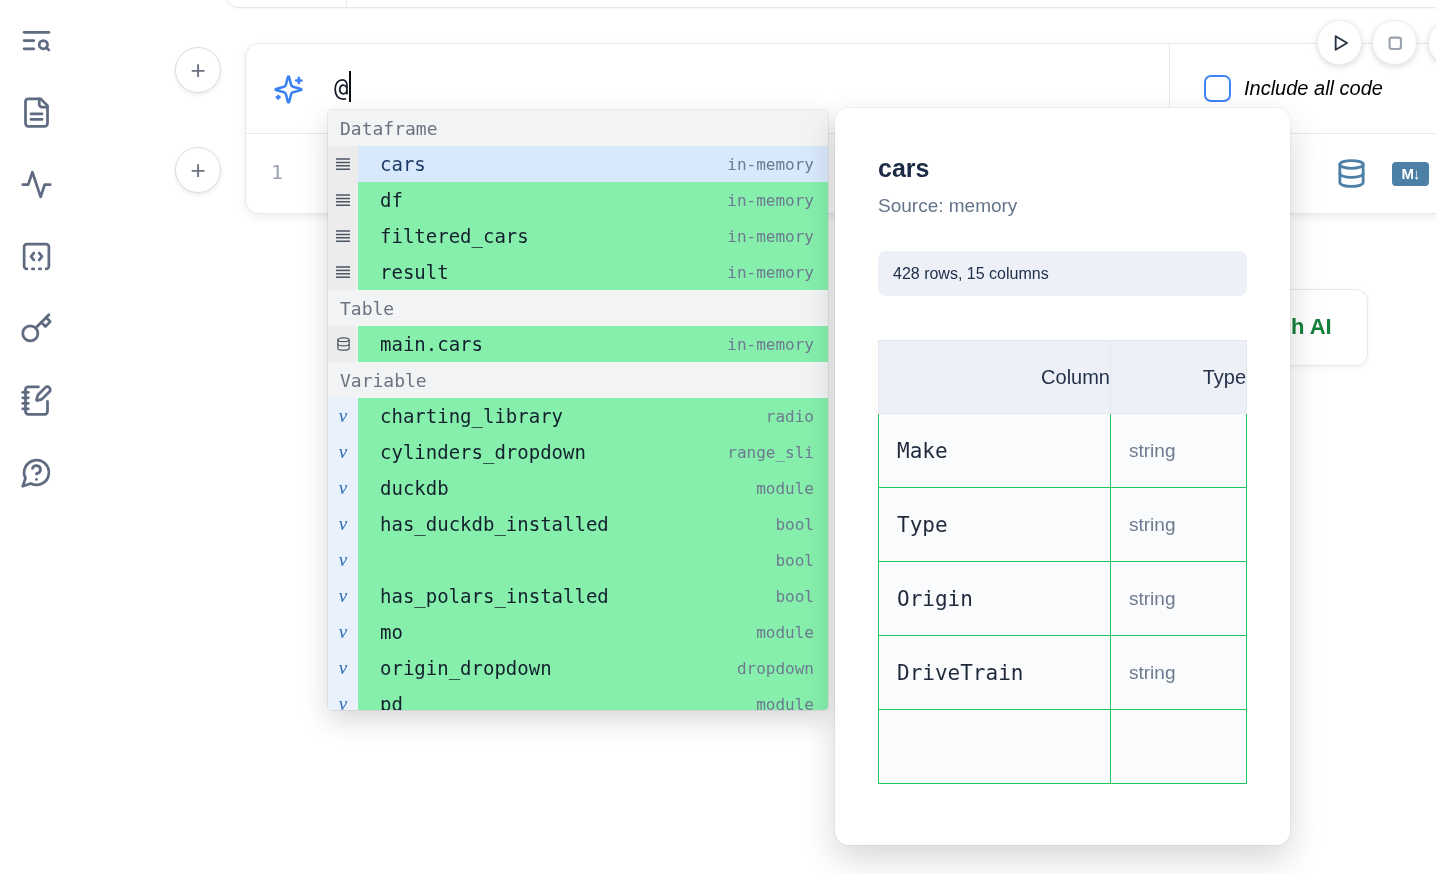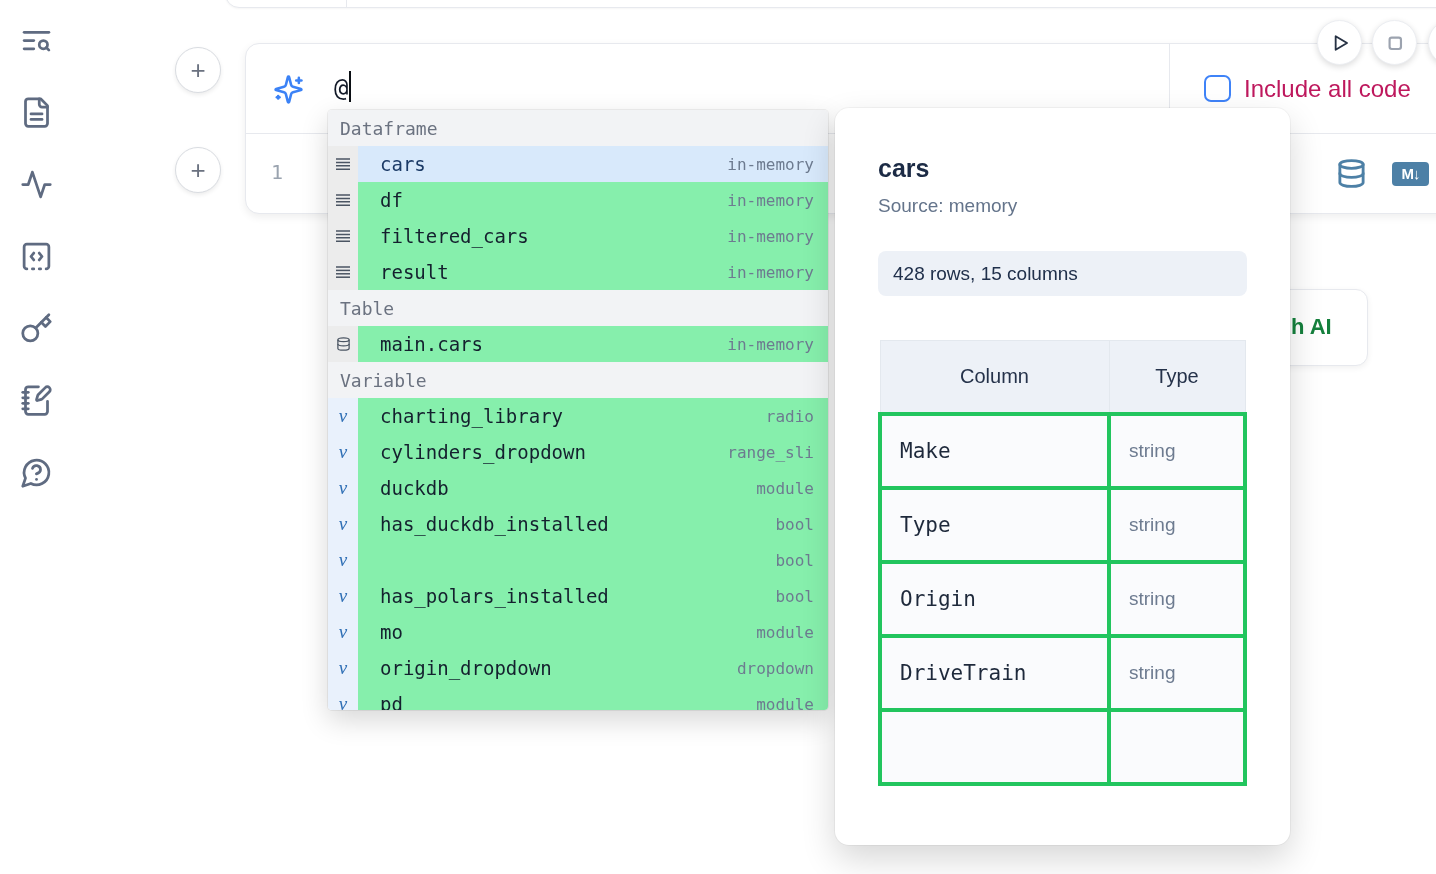--- a/index.html
+++ b/index.html
@@ -28,21 +28,21 @@
   
   .cell-card{ position:absolute; left:245px; top:43px; width:1211px; height:171px; background:#fff;
               border:1px solid #e7e9ee; border-radius:14px; box-shadow:0 3px 8px rgba(0,0,0,.07); z-index:2;}
   .prompt-row{ position:relative; height:90px; display:flex; align-items:center; border-bottom:1px solid #e7e9ee;}
   .sparkle{ position:absolute; left:27px; top:30px; width:31px; height:31px; }
   .prompt-text{ position:absolute; left:88px; top:27px; font-size:24px; color:#111827; }
   .caret{ display:inline-block; width:2px; height:31px; background:#0b0f14; vertical-align:-6px; margin-left:1px; }
   .prompt-vdiv{ position:absolute; left:923px; top:0; height:89px; width:1px; background:#e7e9ee; }
   .include-zone{ position:absolute; left:958px; top:0; height:89px; display:flex; align-items:center; gap:13px; }
   .checkbox{ width:27px; height:27px; border:2px solid #3f83f8; border-radius:7px; background:#fff; cursor:pointer; }
-  .include-label{ font-size:24px; color:#be185d; }
+  .include-label{ font-size:20px; color:#000000;font-style:italic; }
   .code-row{ position:relative; height:79px; }
   .line-number{ position:absolute; left:25px; top:26px; font-size:20px; color:#9aa3af; }
   .code-icons{ position:absolute; left:1090px; top:24px; display:flex; align-items:center; gap:25px; }
   .db-icon-big{ width:31px; height:31px; color:#4d80a6; cursor:pointer;}
   .md-badge{ width:37px; height:24px; background:#4d80a6; border-radius:4px; color:#fff; display:flex;
              align-items:center; justify-content:center; font-weight:bold; font-size:15px; letter-spacing:-1px; cursor:pointer;}
 
   
   .run-btn{ position:absolute; top:20px; width:45px; height:45px; border-radius:50%; background:#fff;
             border:1px solid #eceef2; box-shadow:0 2px 6px rgba(0,0,0,.14); display:flex; align-items:center;
@@ -68,27 +68,27 @@
   .ac-name{ font-family:"DejaVu Sans Mono",monospace; font-size:19px; color:#14202e; white-space:nowrap; }
   .ac-item.selected .ac-name{ color:#1b3a66; }
   .ac-type{ margin-left:auto; font-family:"DejaVu Sans Mono",monospace; font-size:16px; color:#6d7b90; white-space:nowrap; overflow:hidden;}
 
   
   .popup{ position:absolute; left:835px; top:108px; width:455px; height:737px; background:#fff; border-radius:14px;
           box-shadow:0 0 0 1px rgba(0,0,0,.04), 0 14px 34px rgba(0,0,0,.16); padding:46px 43px 0 43px; z-index:30;}
   .popup-title{ font-size:25px; font-weight:bold; color:#1c2b45; }
   .popup-source{ margin-top:12px; font-size:19px; color:#64748b; }
   .shape-pill{ margin-top:34px; height:45px; background:#edf1f7; border-radius:8px; display:flex; align-items:center;
-               padding-left:15px; font-size:19px; color:#20304b; }
+               padding-left:15px; font-size:16px; color:#20304b; }
   .schema-wrap{ margin-top:44px; height:463px; overflow:hidden; }
   table.schema{ width:100%; border-collapse:collapse; }
-  .schema th{ height:73px; background:#edf1f7; border:1px solid #e3e8ee; text-align:center; 
+  .schema th{ height:73px; background:#edf1f7; border:1px solid #e3e8ee; text-align:right; 
               font-size:20px; font-weight:normal; color:#25324a; }
   .schema th.type-col{ width:136px; }
-  .schema td{ height:74px; background:#fafbfd; border:4px solid #22c55e; padding-left:18px; }
+  .schema td{ height:74px; background:#fafbfd; border:1px solid #22c55e; padding-left:18px; }
   .schema td.col-name{ font-family:"DejaVu Sans Mono",monospace; font-size:21px; color:#1e293b; }
   .schema td.col-type{ font-size:19px; color:#6d7b90; }
 </style>
 </head>
 <body>
 
 <div class="screen">
 
   <div class="sidebar">
     <div class="sb-icon">

